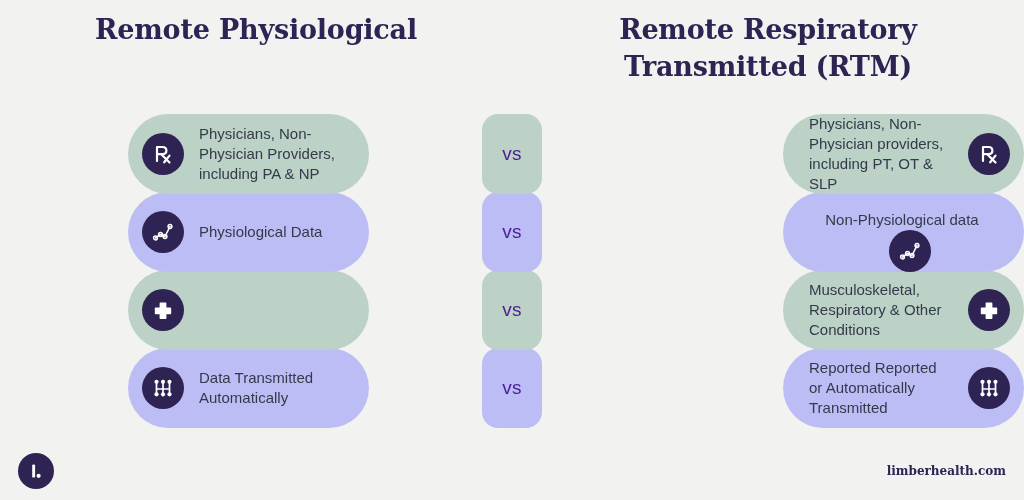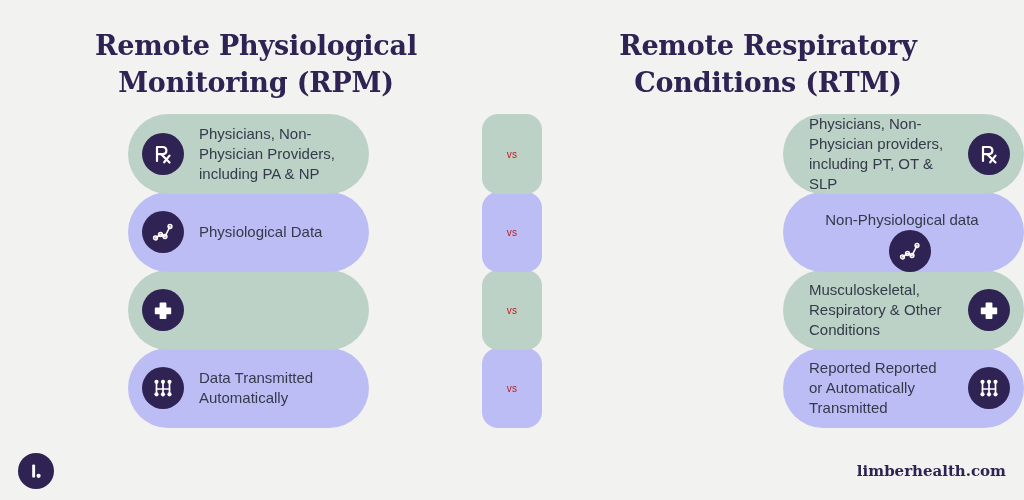--- a/index.html
+++ b/index.html
@@ -22,21 +22,21 @@
     left: 0;
     width: 1024px;
     height: 112px;
     display: flex;
   }
   .title-col {
     flex: 1 1 50%;
     display: flex;
     align-items: flex-start;
     justify-content: center;
-    padding-top: 28px;
+    padding-top: 12px;
   }
   .title-col h1 {
     margin: 0;
     font-family: "DejaVu Serif", "Liberation Serif", serif;
     font-weight: bold;
     font-size: 27px;
     line-height: 1.36;
     color: #2e2352;
     text-align: center;
     letter-spacing: -0.2px;
@@ -93,22 +93,22 @@
 
   .vs-badge {
     position: absolute;
     left: 482px;
     width: 60px;
     height: 80px;
     border-radius: 16px;
     display: flex;
     align-items: center;
     justify-content: center;
-    font-size: 10px;
-    color: #b91c1c;
+    font-size: 19px;
+    color: #4c1d95;
     letter-spacing: 0.3px;
     z-index: 6;
   }
 
   .green  { background: #bcd2c6; }
   .purple { background: #bdbdf5; }
 
   .icon-circle {
     flex: 0 0 auto;
     width: 42px;
@@ -152,39 +152,38 @@
     height: 36px;
     border-radius: 50%;
     background: #2e2352;
     display: flex;
     align-items: center;
     justify-content: center;
   }
   .footer-url {
     font-family: "DejaVu Serif", "Liberation Serif", serif;
     font-weight: bold;
-    font-size: 15px;
+    font-size: 12px;
     color: #2e2352;
     margin-left: 20px;
   }
 </style>
 </head>
 <body>
 
 <div class="titles">
   <div class="title-col left">
     <h1>
       <span>Remote Physiological</span><br>
-      <span>Monitoring (RPM)</span>
     </h1>
   </div>
   <div class="title-col right">
     <h1>
       <span>Remote Respiratory</span><br>
-      <span>Conditions (RTM)</span>
+      <span>Transmitted (RTM)</span>
     </h1>
   </div>
 </div>
 
 <div class="compare">
 
   <div class="row r0">
     <div class="card left-card green">
       <span class="icon-circle">
         <svg width="24" height="24" viewBox="0 0 24 24">

